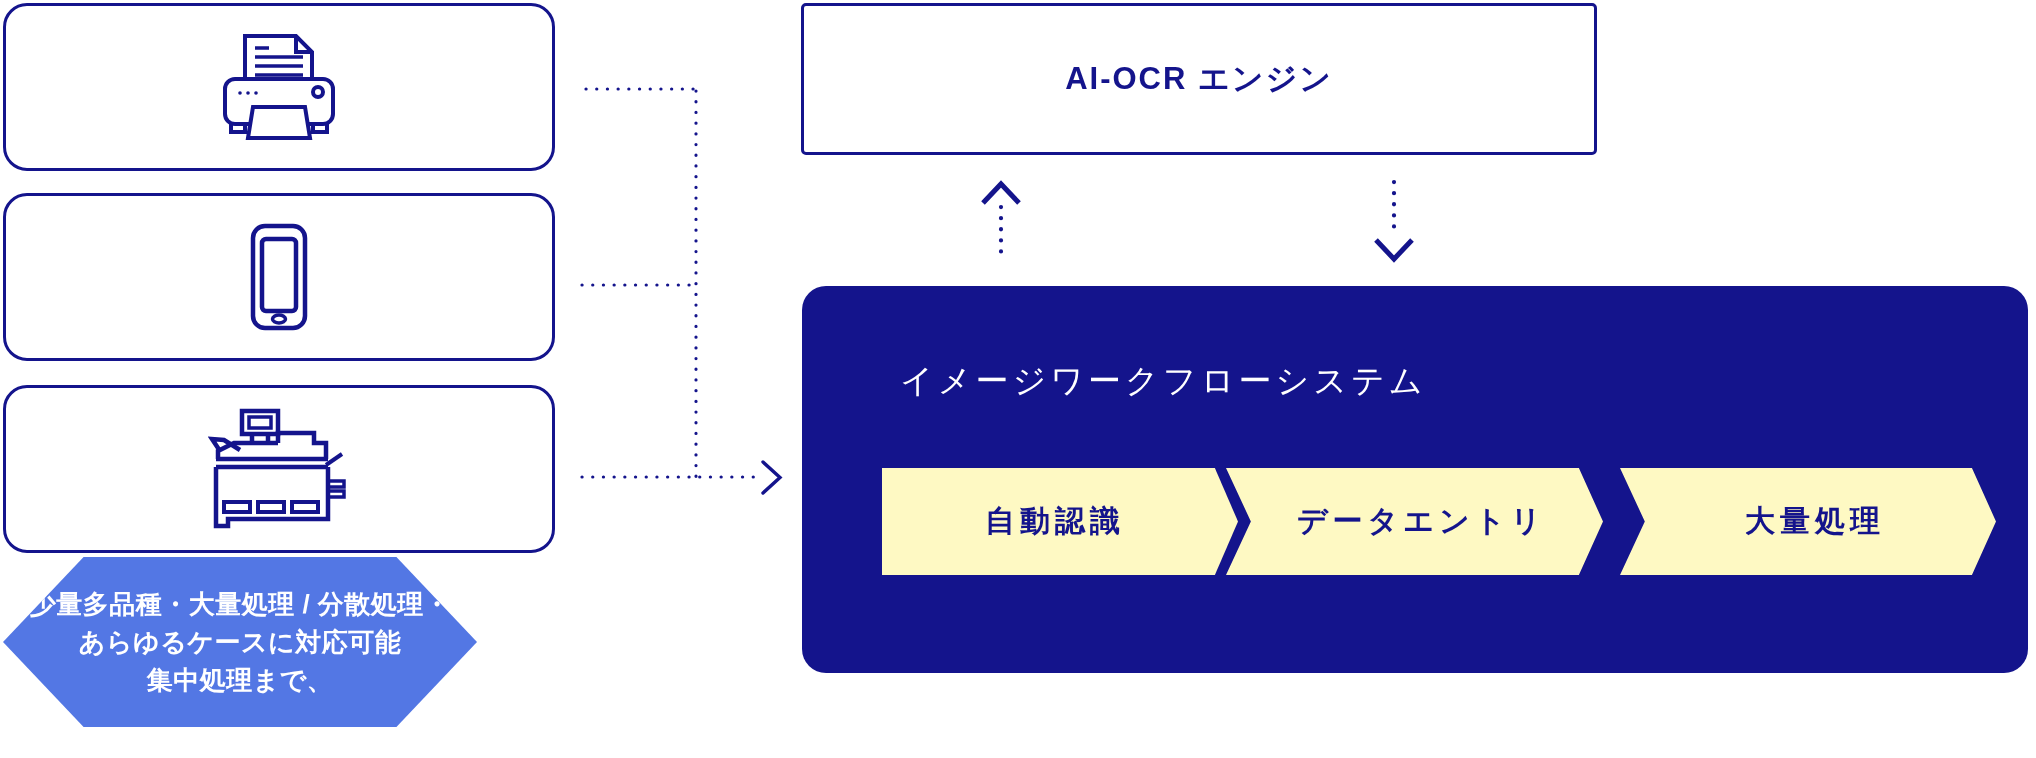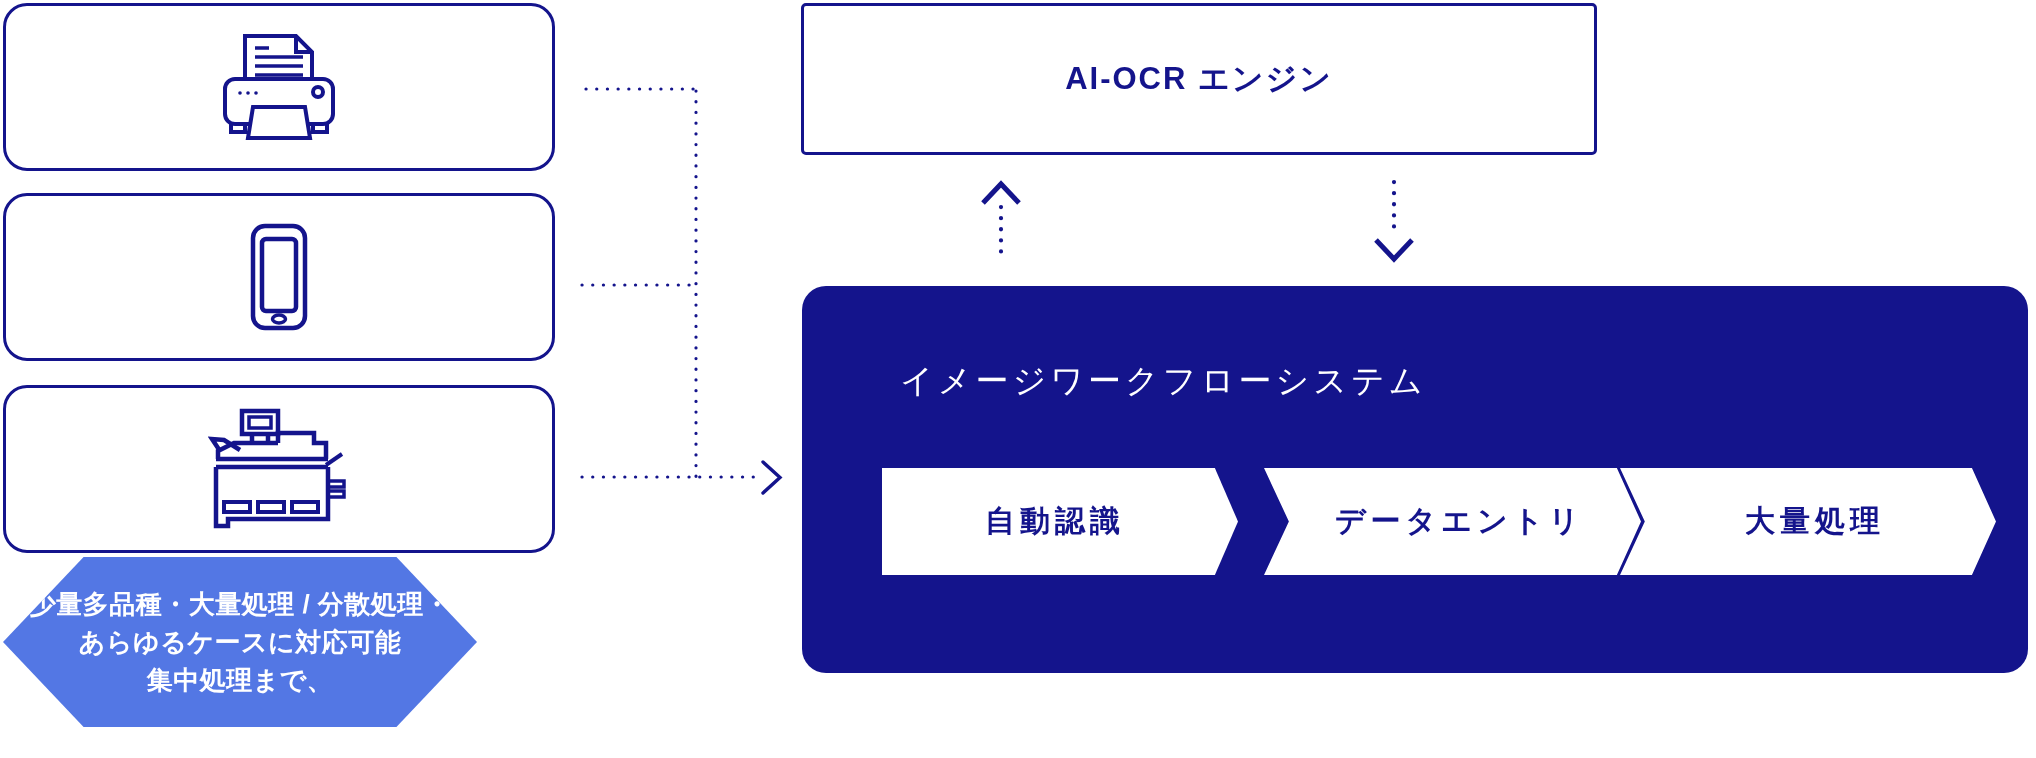--- a/index.html
+++ b/index.html
@@ -34,31 +34,31 @@
   
   .flow-box{
     position:absolute;left:802px;top:286px;width:1226px;height:387px;
     background:#14148C;border-radius:24px;
   }
   .flow-title{
     position:absolute;left:78px;top:73px;
     color:#ffffff;font-size:33px;font-weight:400;letter-spacing:4px;white-space:nowrap;margin-left:20px;
   }
   .chev{
-    position:absolute;top:182px;height:107px;background:#ffffff;
+    position:absolute;top:182px;height:107px;background:#fef9c3;
     display:flex;align-items:center;justify-content:center;
     color:#14148C;font-size:30px;font-weight:600;letter-spacing:5px;white-space:nowrap;
   }
   .chev-first{
     left:80px;width:356px;
     clip-path:polygon(0 0,93.5% 0,100% 50%,93.5% 100%,0 100%);
     padding-right:10px;box-sizing:border-box;
   }
   .chev-mid{
-    left:462px;width:377px;
+    left:424px;width:377px;
     clip-path:polygon(0 0,93.6% 0,100% 50%,93.6% 100%,0 100%,6.6% 50%);
     padding-left:14px;box-sizing:border-box;
   }
   .chev-last{
     left:818px;width:376px;
     clip-path:polygon(0 0,93.6% 0,100% 50%,93.6% 100%,0 100%,6.6% 50%);
     padding-left:14px;box-sizing:border-box;
   }
   .overlay{position:absolute;left:0;top:0;pointer-events:none;}
   .icon-svg{display:block;}

